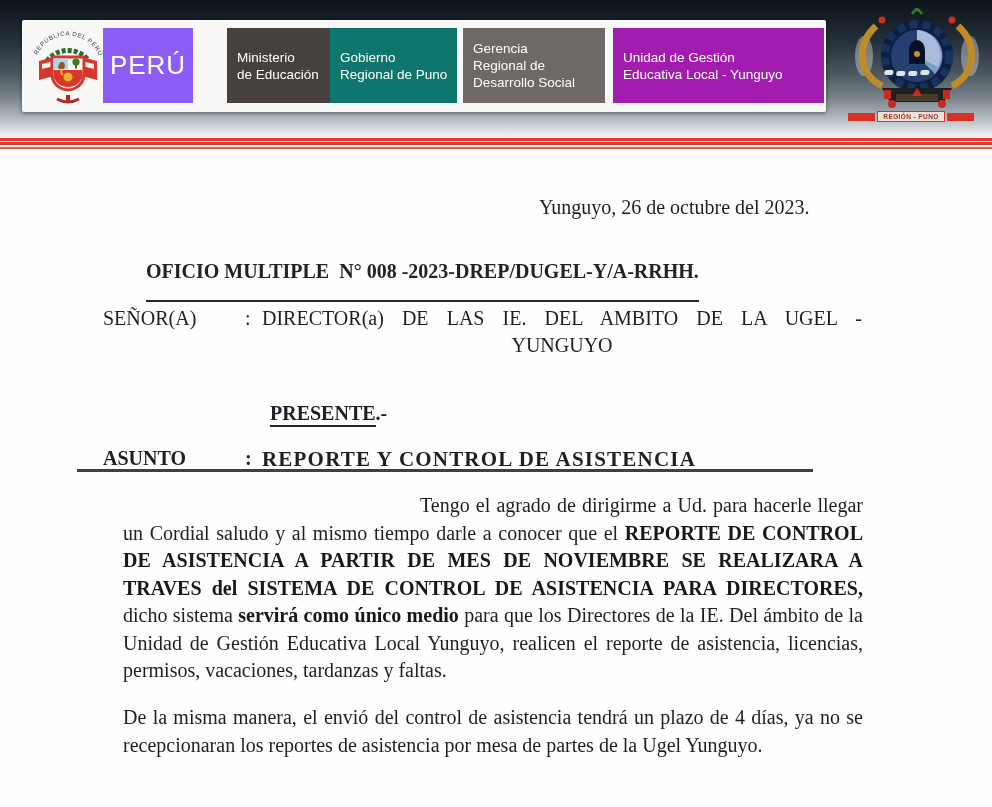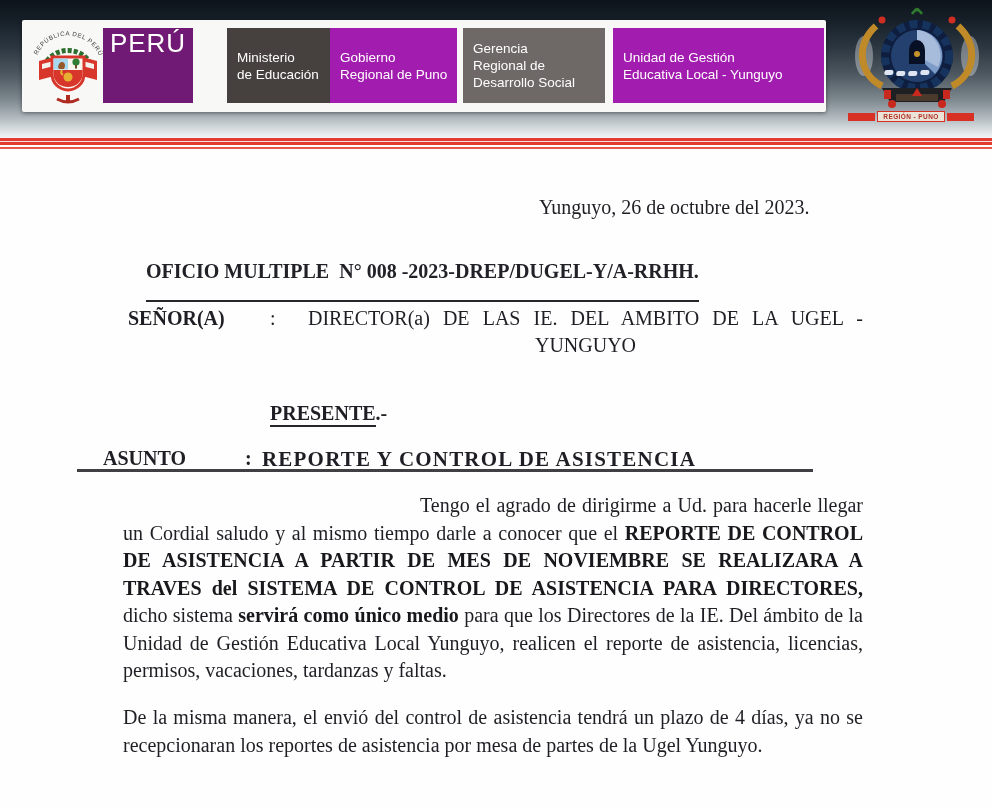--- a/index.html
+++ b/index.html
@@ -6,28 +6,28 @@
   .page{position:relative;width:992px;height:807px;background:#fefefe;overflow:hidden;
         font-family:"Liberation Serif", serif;color:#1e1e24;}
 
   
   .masthead{position:absolute;top:0;left:0;width:992px;height:138px;
     background:linear-gradient(180deg,#0d141b 0%,#161f28 14%,#2b3640 34%,#4d5860 54%,
                #7d878e 72%,#b4bcc1 86%,#e7eaec 97%,#f2f3f4 100%);}
   .band-card{position:absolute;top:20px;left:22px;width:804px;height:92px;
     background:#f8f8f6;border-radius:2px;box-shadow:0 1px 4px rgba(0,0,0,.45);}
   .seal-peru{position:absolute;left:5px;top:1px;width:82px;height:90px;}
-  .brand-red{position:absolute;left:81px;top:8px;width:90px;height:75px;background:#701a75;
-    display:flex;justify-content:center;}
+  .brand-red{position:absolute;left:81px;top:8px;width:90px;height:75px;background:#8b5cf6;
+    display:flex;align-items:center;justify-content:center;}
   .brand-red span{font-family:"Liberation Sans",sans-serif;color:#fff;font-size:26px;letter-spacing:1px;}
   .hblock{position:absolute;top:8px;height:75px;display:flex;flex-direction:column;justify-content:center;
     padding-left:10px;box-sizing:border-box;font-family:"Liberation Sans",sans-serif;
     color:#fff;font-size:13.5px;line-height:17px;}
   .hblock.b1{left:173px;width:127px;background:#46403f;margin-left:32px;}
-  .hblock.b2{left:308px;width:127px;background:#a21caf;}
+  .hblock.b2{left:308px;width:127px;background:#0f766e;}
   .hblock.b3{left:441px;width:142px;background:#6e6866;}
   .hblock.b4{left:591px;width:211px;background:#a21caf;}
 
   .emblem{position:absolute;left:842px;top:4px;width:150px;height:106px;}
   .emblem-caption{position:absolute;left:848px;top:111px;width:126px;height:11px;
     display:flex;align-items:center;gap:2px;}
   .cap-red{width:27px;height:8px;background:#d93025;}
   .cap-mid{flex:1;height:9px;border:1px solid #d93025;background:#ece3d8;
     display:flex;align-items:center;justify-content:center;
     font-family:"Liberation Sans",sans-serif;font-size:6.5px;font-weight:bold;
@@ -40,23 +40,23 @@
   .rl4{height:2px;background:#ffffff;}
   .rl5{height:2px;background:#ea574b;}
 
   
   .date{position:absolute;left:539px;top:196px;font-size:20px;}
   .reference{position:absolute;left:126px;top:237px;font-size:20px;font-weight:bold;
     color:#212128;white-space:pre;}
   .reference .u{border-bottom:2.5px solid #26262b;padding-bottom:18px;}
 
   .addr-row{position:absolute;left:103px;top:305px;width:760px;display:flex;font-size:20px;line-height:27px;}
-  .addr-label{flex:0 0 142px;font-weight:bold;margin-left:25px;}
+  .addr-label{flex:0 0 142px;font-weight:normal;}
   .addr-sep{flex:0 0 17px;}
-  .addr-value{width:600px;margin-left:21px;}
+  .addr-value{width:600px;}
   .addr-l1{text-align:justify;text-align-last:justify;}
   .addr-l2{text-align:center;}
 
   .presente{position:absolute;left:270px;top:402px;font-size:20px;font-weight:bold;}
   .presente .u{border-bottom:2.5px solid #26262b;padding-bottom:1px;text-align:center;}
 
   .subject-row{position:absolute;left:103px;top:447px;display:flex;font-size:20px;}
   .subject-label{flex:0 0 142px;font-weight:bold;}
   .subject-sep{flex:0 0 17px;font-weight:bold;}
   .subject-value{font-weight:bold;font-size:21px;letter-spacing:1.2px;white-space:nowrap;}

